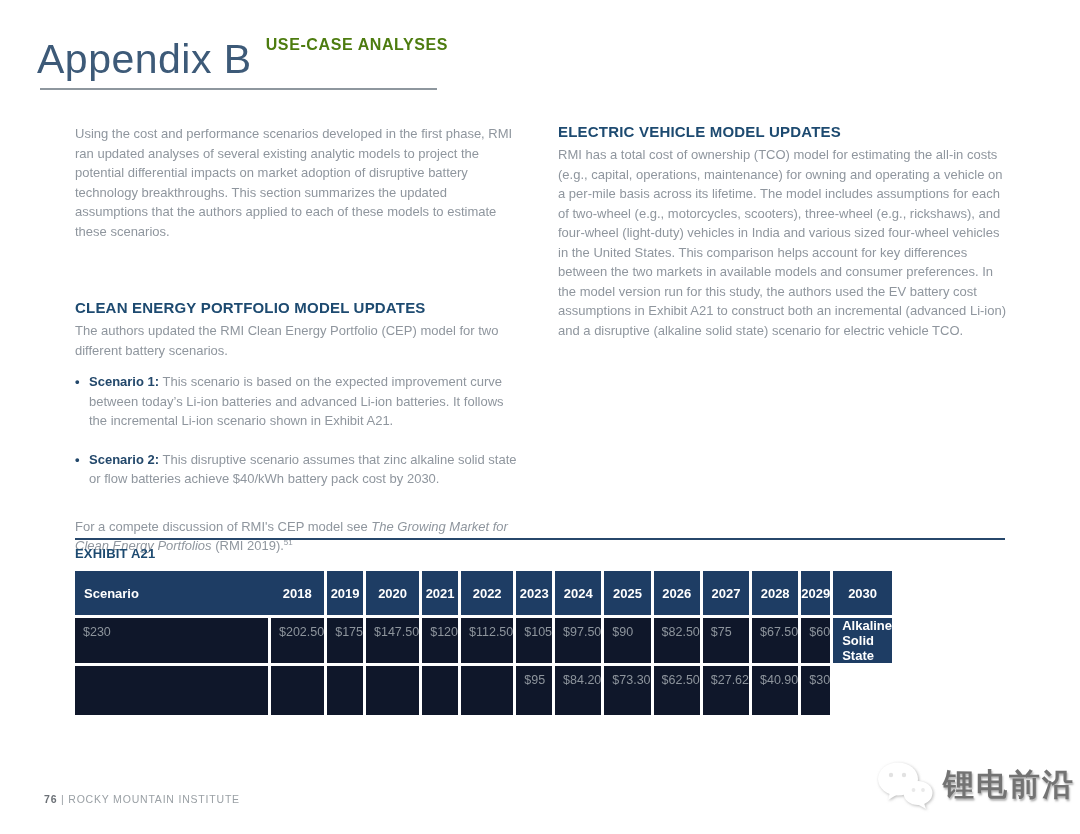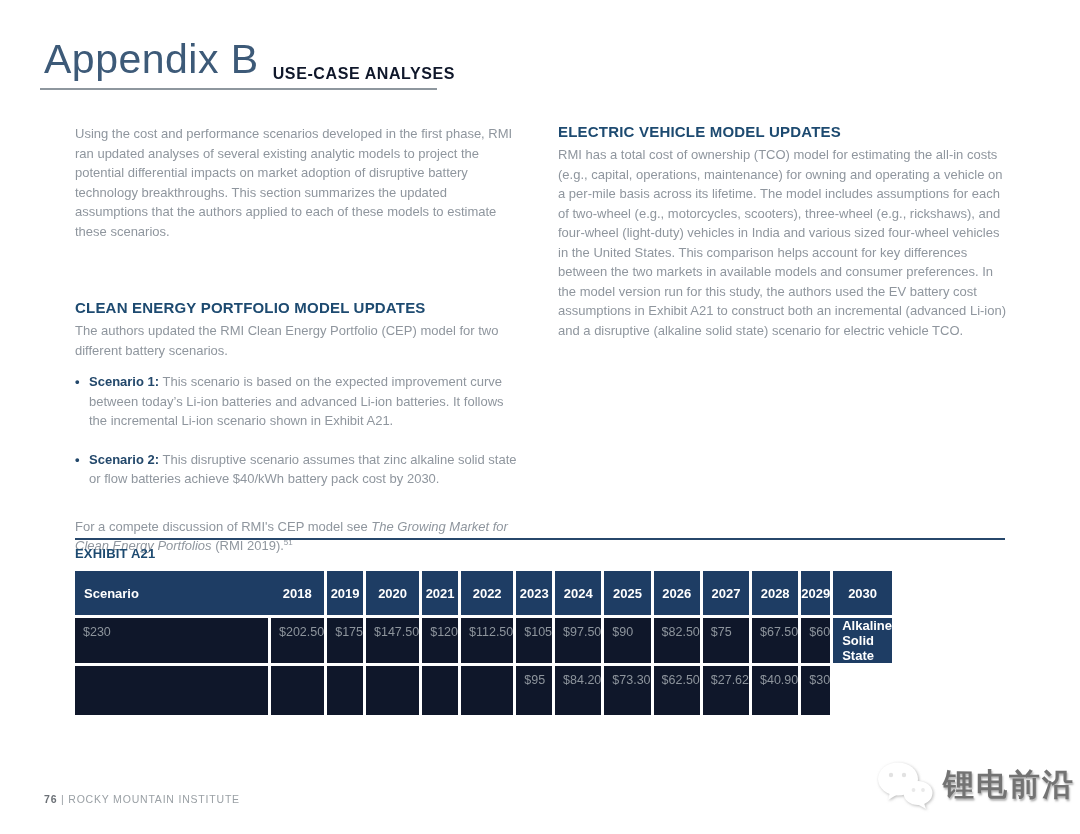--- a/index.html
+++ b/index.html
@@ -7,28 +7,28 @@
   body { font-family: "Liberation Sans", sans-serif; }
   .page {
     position: relative;
     width: 1080px; height: 834px;
     background: #ffffff;
     overflow: hidden;
   }
 
   
   .title-block {
-    position: absolute; left: 44px; top: 36px;
-    display: flex; align-items: flex-end;
+    position: absolute; left: 37px; top: 36px;
+    display: flex; align-items: flex-start;
   }
   .title-main {
     font-size: 41px; font-weight: 300; color: #3d5a78; letter-spacing: 0.5px;
   }
   .title-sub {
-    font-size: 16px; font-weight: bold; color: #0f172a;
+    font-size: 16px; font-weight: bold; color: #4d7c0f;
     margin-left: 14px; letter-spacing: 0.6px;
   }
   .title-rule {
     position: absolute; left: 40px; top: 88px;
     width: 397px; height: 2px; background: #8e979e;
   }
 
   
   .col { position: absolute; font-size: 13px; line-height: 19.5px; color: #8f969e; }
   .col-left  { left: 75px;  top: 124px; width: 448px; }

